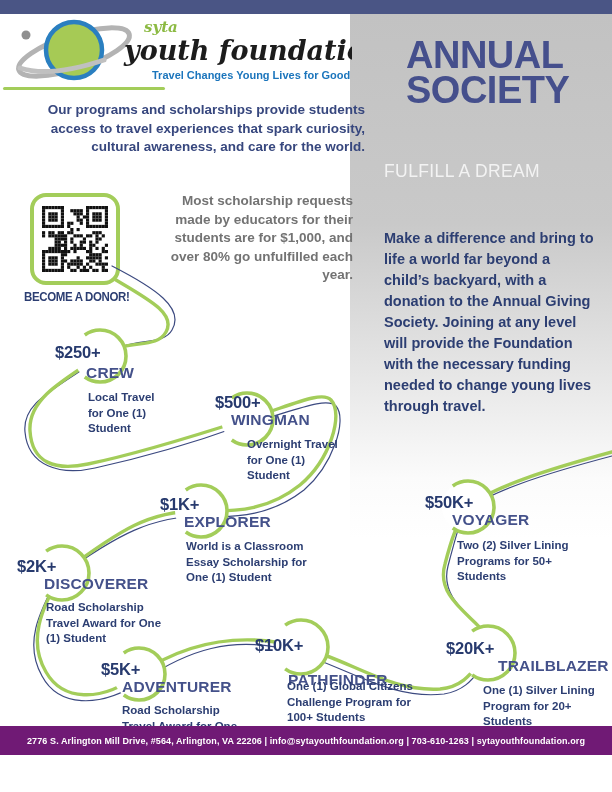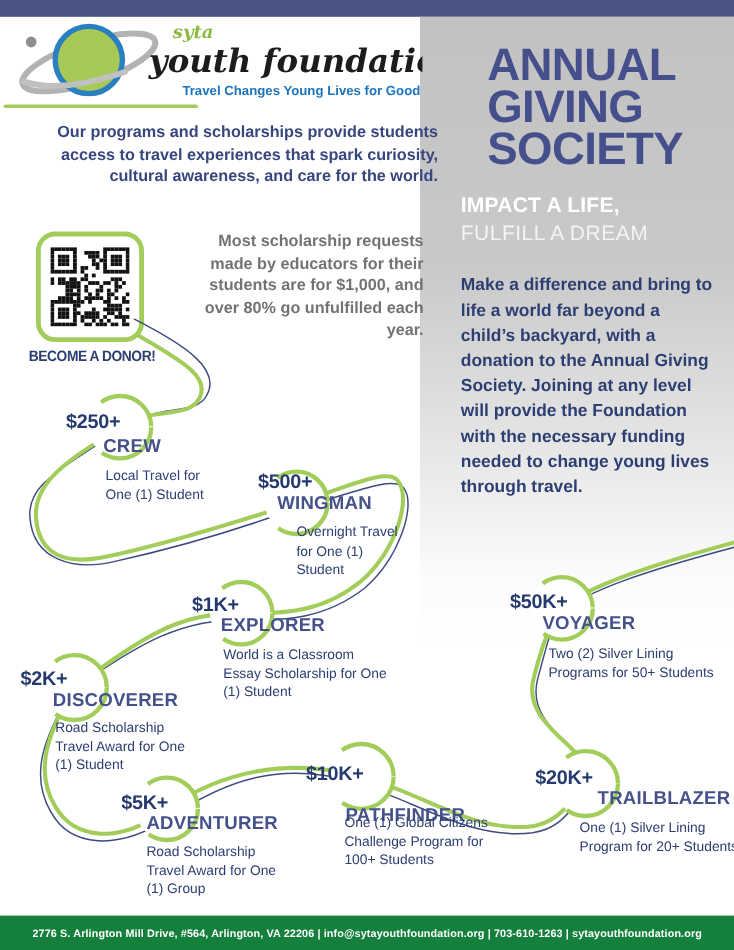--- a/index.html
+++ b/index.html
@@ -4,21 +4,21 @@
 <style>
   html,body{margin:0;padding:0;background:#888;}
   .page{
     position:relative;width:612px;height:792px;margin:0 auto;
     background:#ffffff;overflow:hidden;
     font-family:"Liberation Sans",sans-serif;
   }
   
   .topbar{position:absolute;left:0;top:0;width:612px;height:14px;background:#4a5585;}
   .footerbar{
-    position:absolute;left:0;top:763px;width:612px;height:29px;background:#15803d;
+    position:absolute;left:0;top:726px;width:612px;height:29px;background:#701a75;
     display:flex;align-items:center;justify-content:center;
   }
   .footerbar .ftxt{color:#ffffff;font-size:9px;font-weight:700;letter-spacing:.1px;white-space:nowrap;}
   
   .sidebar{
     position:absolute;left:350px;top:14px;width:262px;height:749px;
     background:linear-gradient(180deg,#c2c2c2 0%,#c9c9c9 28%,#e6e6e6 48%,#fbfbfb 62%,#ffffff 70%);
   }
   .sb-title{
     position:absolute;left:34px;top:24px;
@@ -58,45 +58,43 @@
   }
   
   .journey{position:absolute;left:0;top:0;width:612px;height:792px;pointer-events:none;}
   .gpath{fill:none;stroke:#a3cd5a;stroke-width:3.4;stroke-linecap:round;}
   .npath{fill:none;stroke:#3c4a80;stroke-width:1.2;stroke-linecap:round;}
   .ring{fill:#ffffff;stroke:#a3cd5a;stroke-width:3.6;}
   
   .amt,.nm,.ds{position:absolute;}
   .amt{font-size:16.5px;font-weight:800;color:#273a6e;letter-spacing:-0.2px;white-space:nowrap;text-align:center;}
   .nm{font-size:15.5px;font-weight:700;color:#44518a;letter-spacing:.2px;white-space:nowrap;}
-  .ds{font-size:11.5px;line-height:15.5px;font-weight:400;color:#2c3e72;}
+  .ds{font-size:11.5px;line-height:15.5px;font-weight:700;color:#2c3e72;}
   .lv-crew        .amt{left:55px;top:343px}  .lv-crew        .nm{left:86px;top:364px}  .lv-crew        .ds{left:88px;top:390px;width:84px}
   .lv-wingman     .amt{left:215px;top:393px} .lv-wingman     .nm{left:231px;top:411px} .lv-wingman     .ds{left:247px;top:437px;width:98px}
   .lv-explorer    .amt{left:160px;top:495px} .lv-explorer    .nm{left:184px;top:513px} .lv-explorer    .ds{left:186px;top:539px;width:142px}
   .lv-discoverer  .amt{left:17px;top:557px}  .lv-discoverer  .nm{left:44px;top:575px}  .lv-discoverer  .ds{left:46px;top:600px;width:116px}
   .lv-adventurer  .amt{left:101px;top:660px} .lv-adventurer  .nm{left:122px;top:678px} .lv-adventurer  .ds{left:122px;top:703px;width:116px}
   .lv-pathfinder  .amt{left:255px;top:636px} .lv-pathfinder  .nm{left:288px;top:671px} .lv-pathfinder  .ds{left:287px;top:679px;width:126px}
   .lv-trailblazer .amt{left:446px;top:639px} .lv-trailblazer .nm{left:498px;top:657px} .lv-trailblazer .ds{left:483px;top:683px;width:132px}
   .lv-voyager     .amt{left:425px;top:493px} .lv-voyager     .nm{left:452px;top:511px} .lv-voyager     .ds{left:457px;top:538px;width:138px}
 </style>
 </head>
 <body>
 
 <div class="page">
 
   <div class="topbar"></div>
 
   <div class="sidebar">
     <div class="sb-title">
       <div>ANNUAL</div>
-      <div>GIVING</div>
       <div>SOCIETY</div>
     </div>
     <div class="sb-sub">
-      <div class="strong">IMPACT A LIFE,</div>
       <div class="light">FULFILL A DREAM</div>
     </div>
     <div class="sb-body">Make a difference and bring to life a world far beyond a child’s backyard, with a donation to the Annual Giving Society. Joining at any level will provide the Foundation with the necessary funding needed to change young lives through travel.</div>
   </div>
 
   <svg class="logo" width="340" height="78" viewBox="0 0 340 78">
     <g>
       <ellipse cx="62" cy="40" rx="58" ry="17" fill="none" stroke="#b3b3b3" stroke-width="5" transform="rotate(-18 62 40)"></ellipse>
       <circle cx="14" cy="23" r="4.5" fill="#8f8f8f"></circle>
       <circle cx="62" cy="38" r="28" fill="#a6ca55" stroke="#2a7fc0" stroke-width="4.5"></circle>

